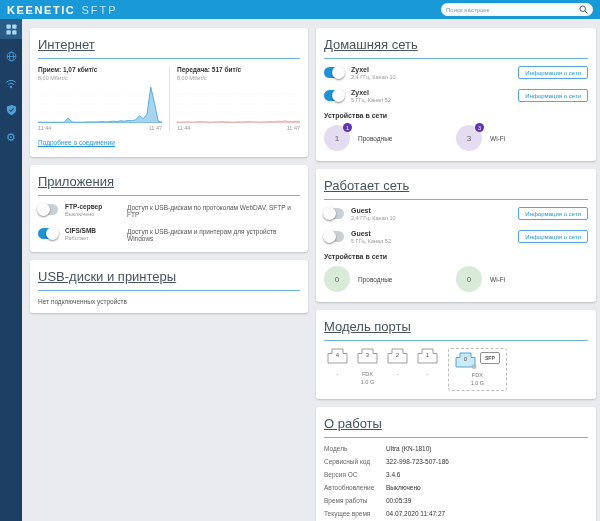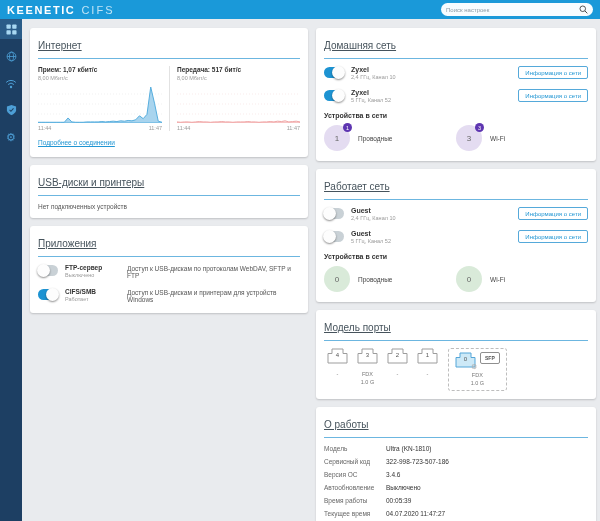--- a/index.html
+++ b/index.html
@@ -24,21 +24,21 @@
   .side-item { width:22px; height:20px; margin-bottom:7px; display:flex; align-items:center; justify-content:center;
                color:#4d9fd6; cursor:pointer; }
   .side-item.active { background:#2a5c88; color:#a8d8f2; }
   .side-item .gear-glyph { font-size:11px; line-height:1; }
 
   .content { flex:1; padding:9px 4px 0 8px; display:flex; gap:8px; align-items:flex-start; overflow:hidden; }
   .col-left { width:278px; flex:0 0 278px; }
   .col-right { width:280px; flex:0 0 280px; }
 
   .card { background:#fff; border-radius:3px; box-shadow:0 1px 2px rgba(0,0,0,.18); padding:7px 8px 8px; margin-bottom:8px; }
-  .card-title { font-size:10px; color:#46535c; text-decoration:underline; cursor:pointer; display:inline-block; }
+  .card-title { font-size:13px; color:#46535c; text-decoration:underline; cursor:pointer; display:inline-block; }
   .card-divider { border:none; border-top:1px solid #6cb6e0; margin:5px 0 7px; }
 
   
   .conn-row { display:flex; justify-content:space-between; align-items:flex-start; margin-bottom:7px; }
   .conn-name { font-size:7.5px; font-weight:bold; color:#333; }
   .conn-sub { font-size:6px; color:#8a8a8a; margin-top:2px; }
   .conn-status { font-size:6.5px; color:#43a047; }
   .net-cols { display:flex; }
   .net-col { width:50%; padding-right:7px; }
   .net-col.right { border-left:1px solid #e2e2e2; padding-left:7px; padding-right:0; }
@@ -103,21 +103,21 @@
   .sys-label { color:#666; }
   .sys-value { color:#333; }
 </style>
 </head>
 <body>
 
 <div class="screen">
 
   <div class="topbar">
     <span class="brand">KEENETIC</span>
-    <span class="brand-model">CIFS</span>
+    <span class="brand-model">SFTP</span>
     <div class="searchbox">
       <input type="text" placeholder="Поиск настроек" style="">
       <svg width="9" height="9" viewBox="0 0 11 11">
         <circle cx="4.6" cy="4.6" r="3.4" fill="none" stroke="#444" stroke-width="1.1"></circle>
         <line x1="7.2" y1="7.2" x2="10.2" y2="10.2" stroke="#444" stroke-width="1.2"></line>
       </svg>
     </div>
   </div>
 
   <div class="main">
@@ -190,26 +190,20 @@
               <div class="time-row">
                 <span>11:44</span>
                 <span>11:47</span>
               </div>
             </div>
           </div>
           <span class="details-link">Подробнее о соединении</span>
         </div>
 
         <div class="card">
-          <span class="card-title">USB-диски и принтеры</span>
-          <hr class="card-divider">
-          <div class="plain-text">Нет подключенных устройств</div>
-        </div>
-
-        <div class="card">
           <span class="card-title">Приложения</span>
           <hr class="card-divider">
           <div class="app-row">
             <span class="toggle" data-state="off">
                 <span class="knob"></span>
               </span>
             <div class="app-name-col">
               <div class="app-name">FTP-сервер</div>
               <div class="app-state">Выключено</div>
             </div>
@@ -218,20 +212,26 @@
           <div class="app-row">
             <span class="toggle" data-state="on">
                 <span class="knob"></span>
               </span>
             <div class="app-name-col">
               <div class="app-name">CIFS/SMB</div>
               <div class="app-state">Работает</div>
             </div>
             <div class="app-desc">Доступ к USB-дискам и принтерам для устройств Windows</div>
           </div>
+        </div>
+
+        <div class="card">
+          <span class="card-title">USB-диски и принтеры</span>
+          <hr class="card-divider">
+          <div class="plain-text">Нет подключенных устройств</div>
         </div>
       </div>
 
       <div class="col-right">
 
         <div class="card">
           <span class="card-title">Домашняя сеть</span>
           <hr class="card-divider">
           <div class="wifi-row">
             <span class="toggle" data-state="on">

